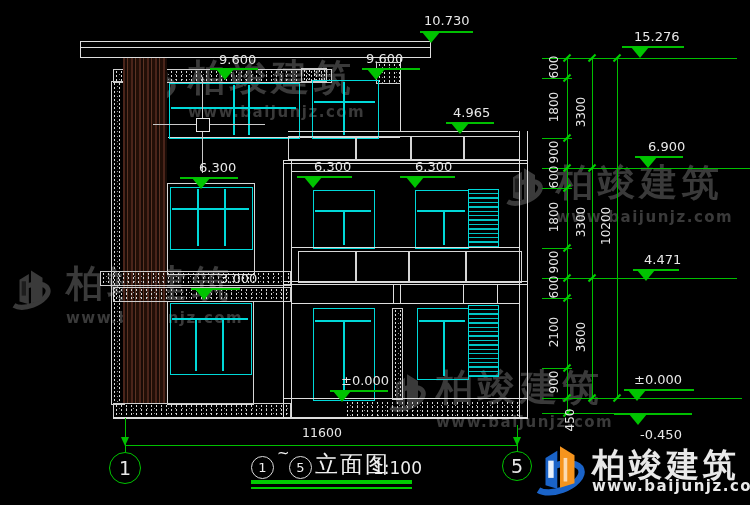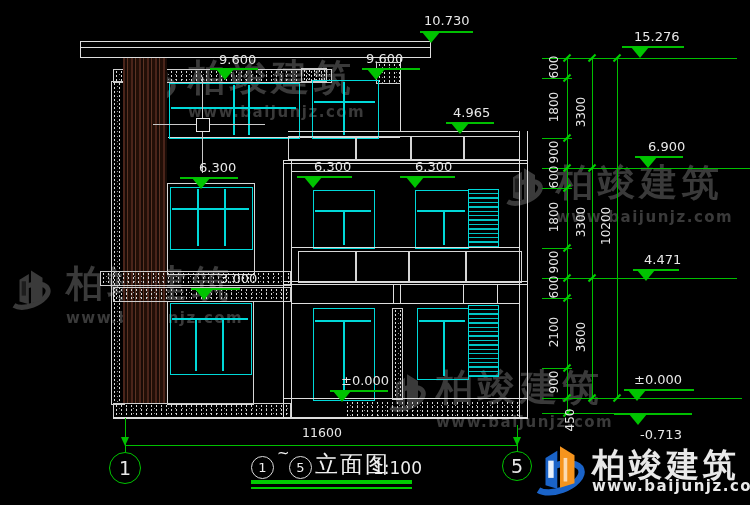--- a/index.html
+++ b/index.html
@@ -262,21 +262,21 @@
     <i class="etr" style="left:631px;top:47px;"></i>
   <span class="et" style="left:648px;top:139px;">6.900</span>
   <i class="el" style="left:635px;top:156px;width:48px;"></i>
     <i class="etr" style="left:639px;top:157px;"></i>
   <span class="et" style="left:644px;top:252px;">4.471</span>
   <i class="el" style="left:633px;top:269px;width:46px;"></i>
     <i class="etr" style="left:637px;top:270px;"></i>
   <span class="et" style="left:634px;top:372px;">±0.000</span>
   <i class="el" style="left:624px;top:389px;width:70px;"></i>
     <i class="etr" style="left:628px;top:390px;"></i>
-  <span class="et" style="left:640px;top:427px;">-0.713</span>
+  <span class="et" style="left:640px;top:427px;">-0.450</span>
   <i class="el" style="left:614px;top:413px;width:78px;"></i>
     <i class="etr" style="left:629px;top:414px;"></i>
 
   <span class="dv" style="left:536px;top:60px;">600</span>
   <span class="dv" style="left:536px;top:100px;">1800</span>
   <span class="dv" style="left:536px;top:145px;">900</span>
   <span class="dv" style="left:536px;top:170px;">600</span>
   <span class="dv" style="left:536px;top:210px;">1800</span>
   <span class="dv" style="left:536px;top:255px;">900</span>
   <span class="dv" style="left:536px;top:280px;">600</span>

